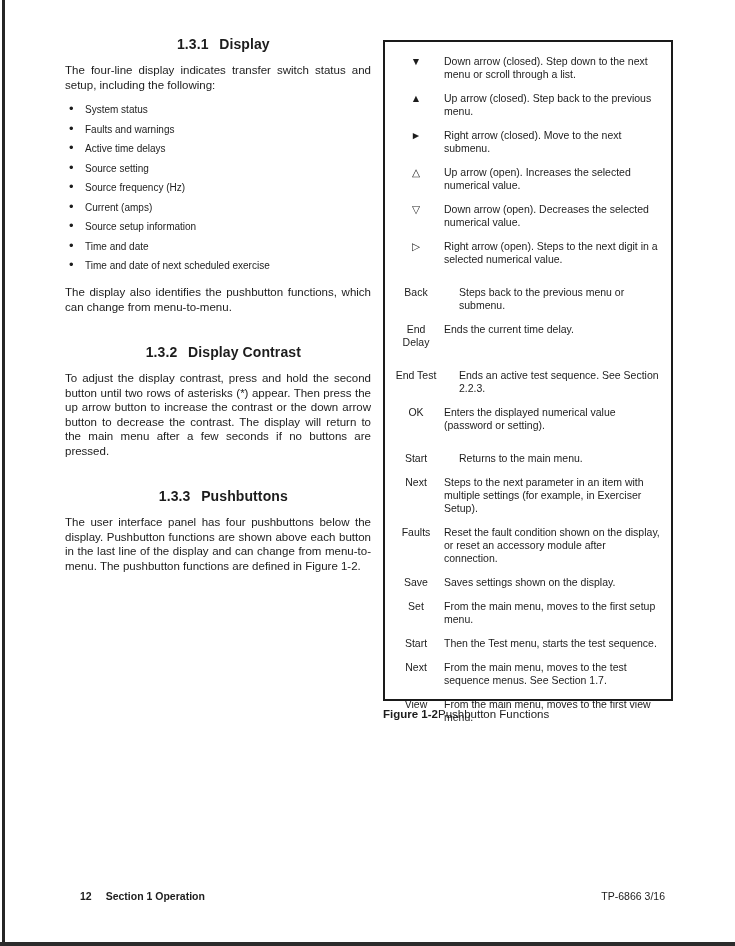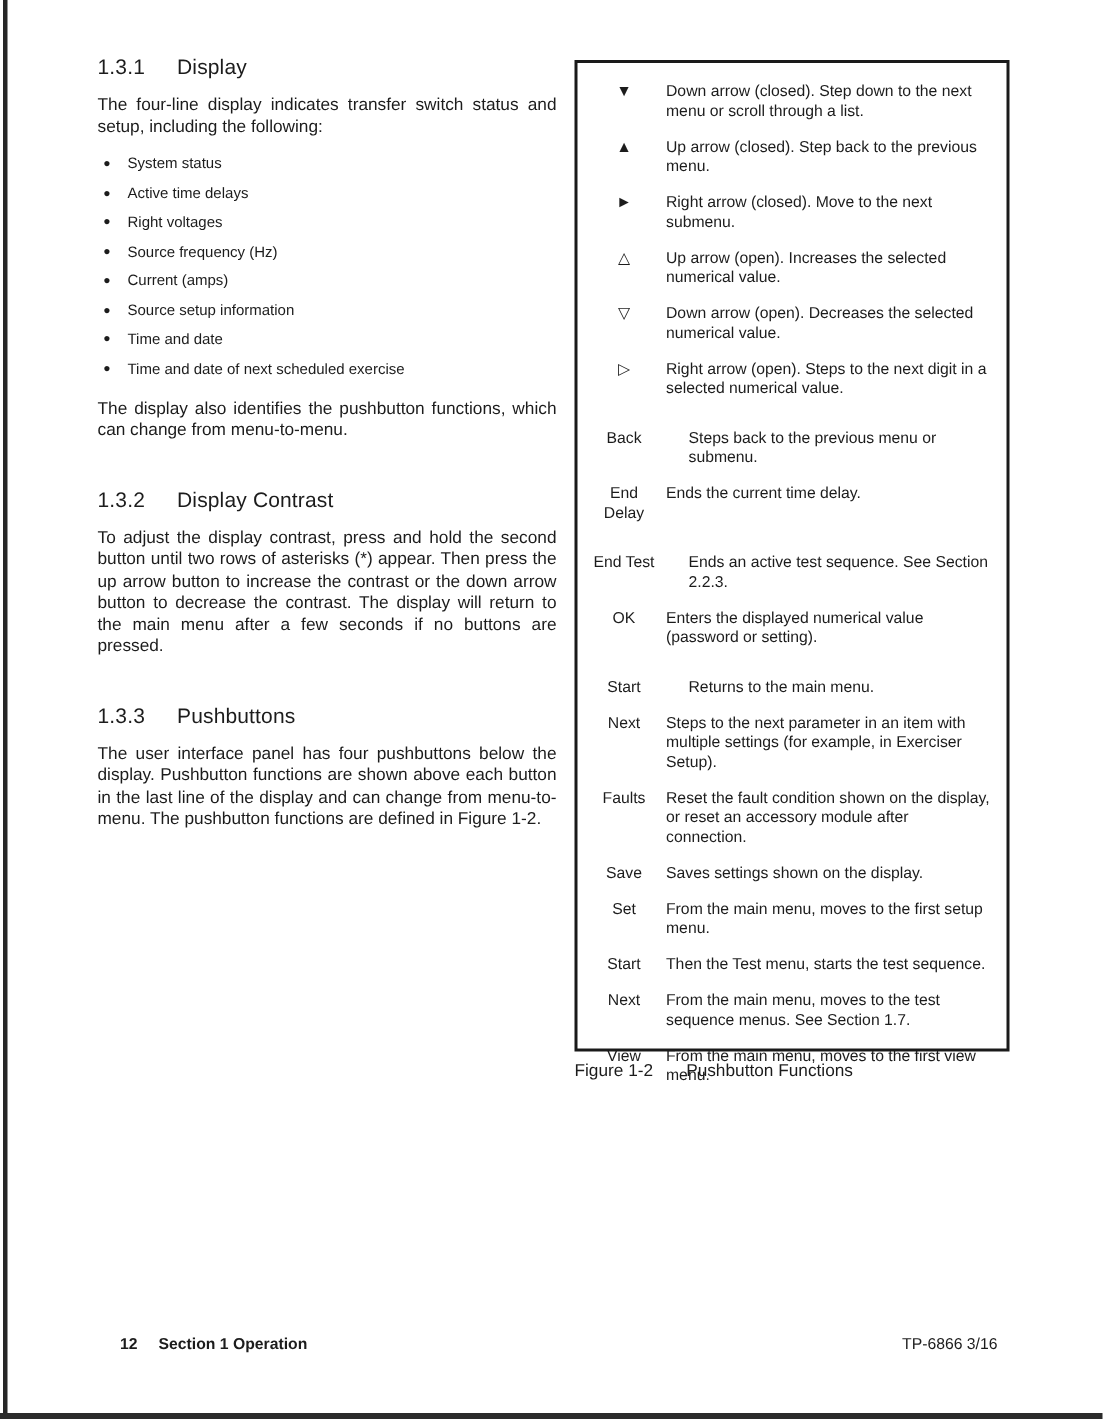--- a/index.html
+++ b/index.html
@@ -18,22 +18,23 @@
   }
   .scan-bottom {
     position:absolute; left:0; bottom:0; width:735px; height:4px;
     background:#2b2b2b;
   }
   
   .left-col {
     position:absolute; left:65px; top:36px; width:306px;
   }
   .sec-heading {
-    font-size:14px; font-weight:normal; letter-spacing:0.1px;
+    font-size:14px; font-weight:bold; letter-spacing:0.1px;
     margin-bottom:11px;
+    text-align:center;
   }
   .sec-heading .sec-num { display:inline-block; width:53px; }
   .para {
     font-size:11.5px; line-height:14.5px; text-align:justify;
     margin-bottom:9px;
   }
   ul.bullets {
     list-style:none; margin:11px 0 12px 4px;
   }
   ul.bullets li {
@@ -63,21 +64,21 @@
   }
   .fig-row .desc {
     flex:1; margin-left:7px;
     font-size:10.5px; line-height:13px;
   }
   .fig-row.gap-lg { margin-top:9px;gap:15px; }
   .fig-caption {
     position:absolute; left:383px; top:708px; width:300px;
     font-size:11.5px;
   }
-  .fig-caption .cap-label { font-weight:normal; margin-right:22px; }
+  .fig-caption .cap-label { font-weight:bold; }
   
   .footer {
     position:absolute; left:0; top:890px; width:735px;
     font-size:10.5px;
   }
   .footer .f-left { position:absolute; left:80px;font-weight:bold; }
   .footer .f-left .f-num { margin-right:14px; }
   .footer .f-right { position:absolute; right:70px; }
 </style>
 </head>
@@ -87,22 +88,23 @@
 <div class="scan-bottom"></div>
 
 <div class="left-col">
 
   <h2 class="sec-heading"><span class="sec-num">1.3.1</span><span>Display</span></h2>
 
   <p class="para">The four-line display indicates transfer switch status and setup, including the following:</p>
 
   <ul class="bullets">
     <li>System status</li>
+    <li>Faults and warnings</li>
     <li>Active time delays</li>
-    <li>Right voltages</li>
+    <li>Source setting</li>
     <li>Source frequency (Hz)</li>
     <li>Current (amps)</li>
     <li>Source setup information</li>
     <li>Time and date</li>
     <li>Time and date of next scheduled exercise</li>
   </ul>
 
   <p class="para">The display also identifies the pushbutton functions, which can change from menu-to-menu.</p>
 
   <div class="sec-gap"></div>

